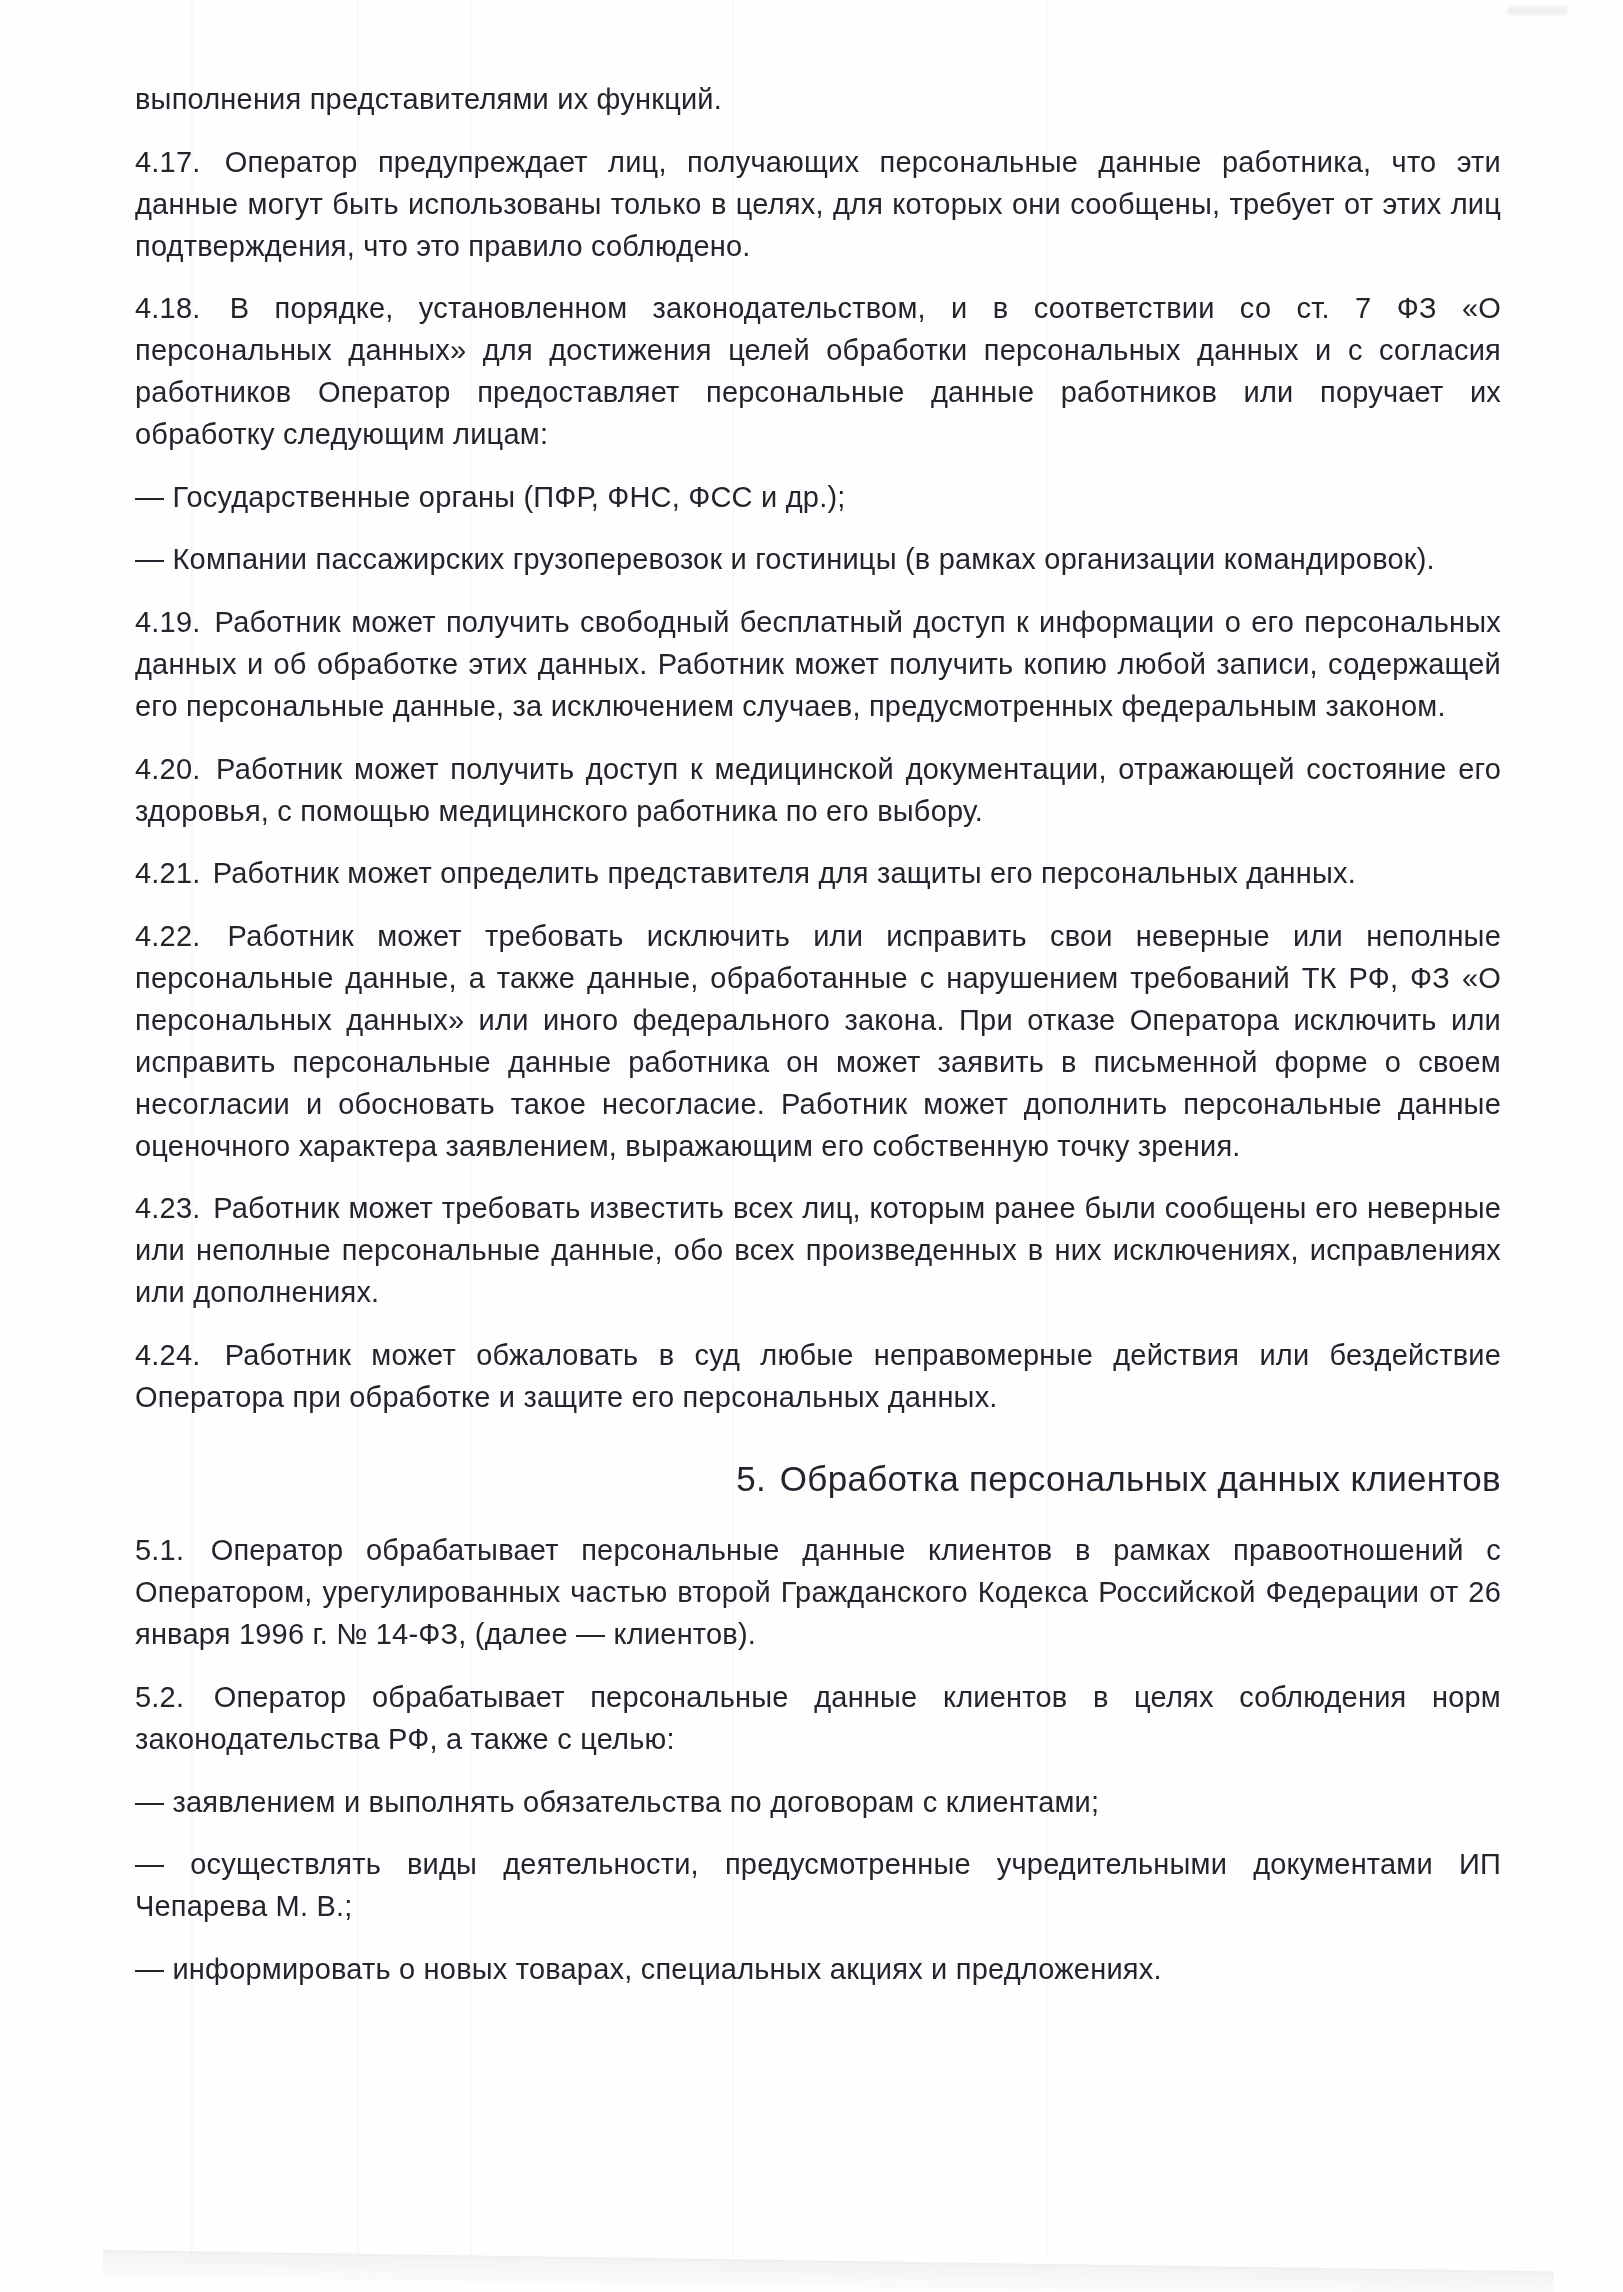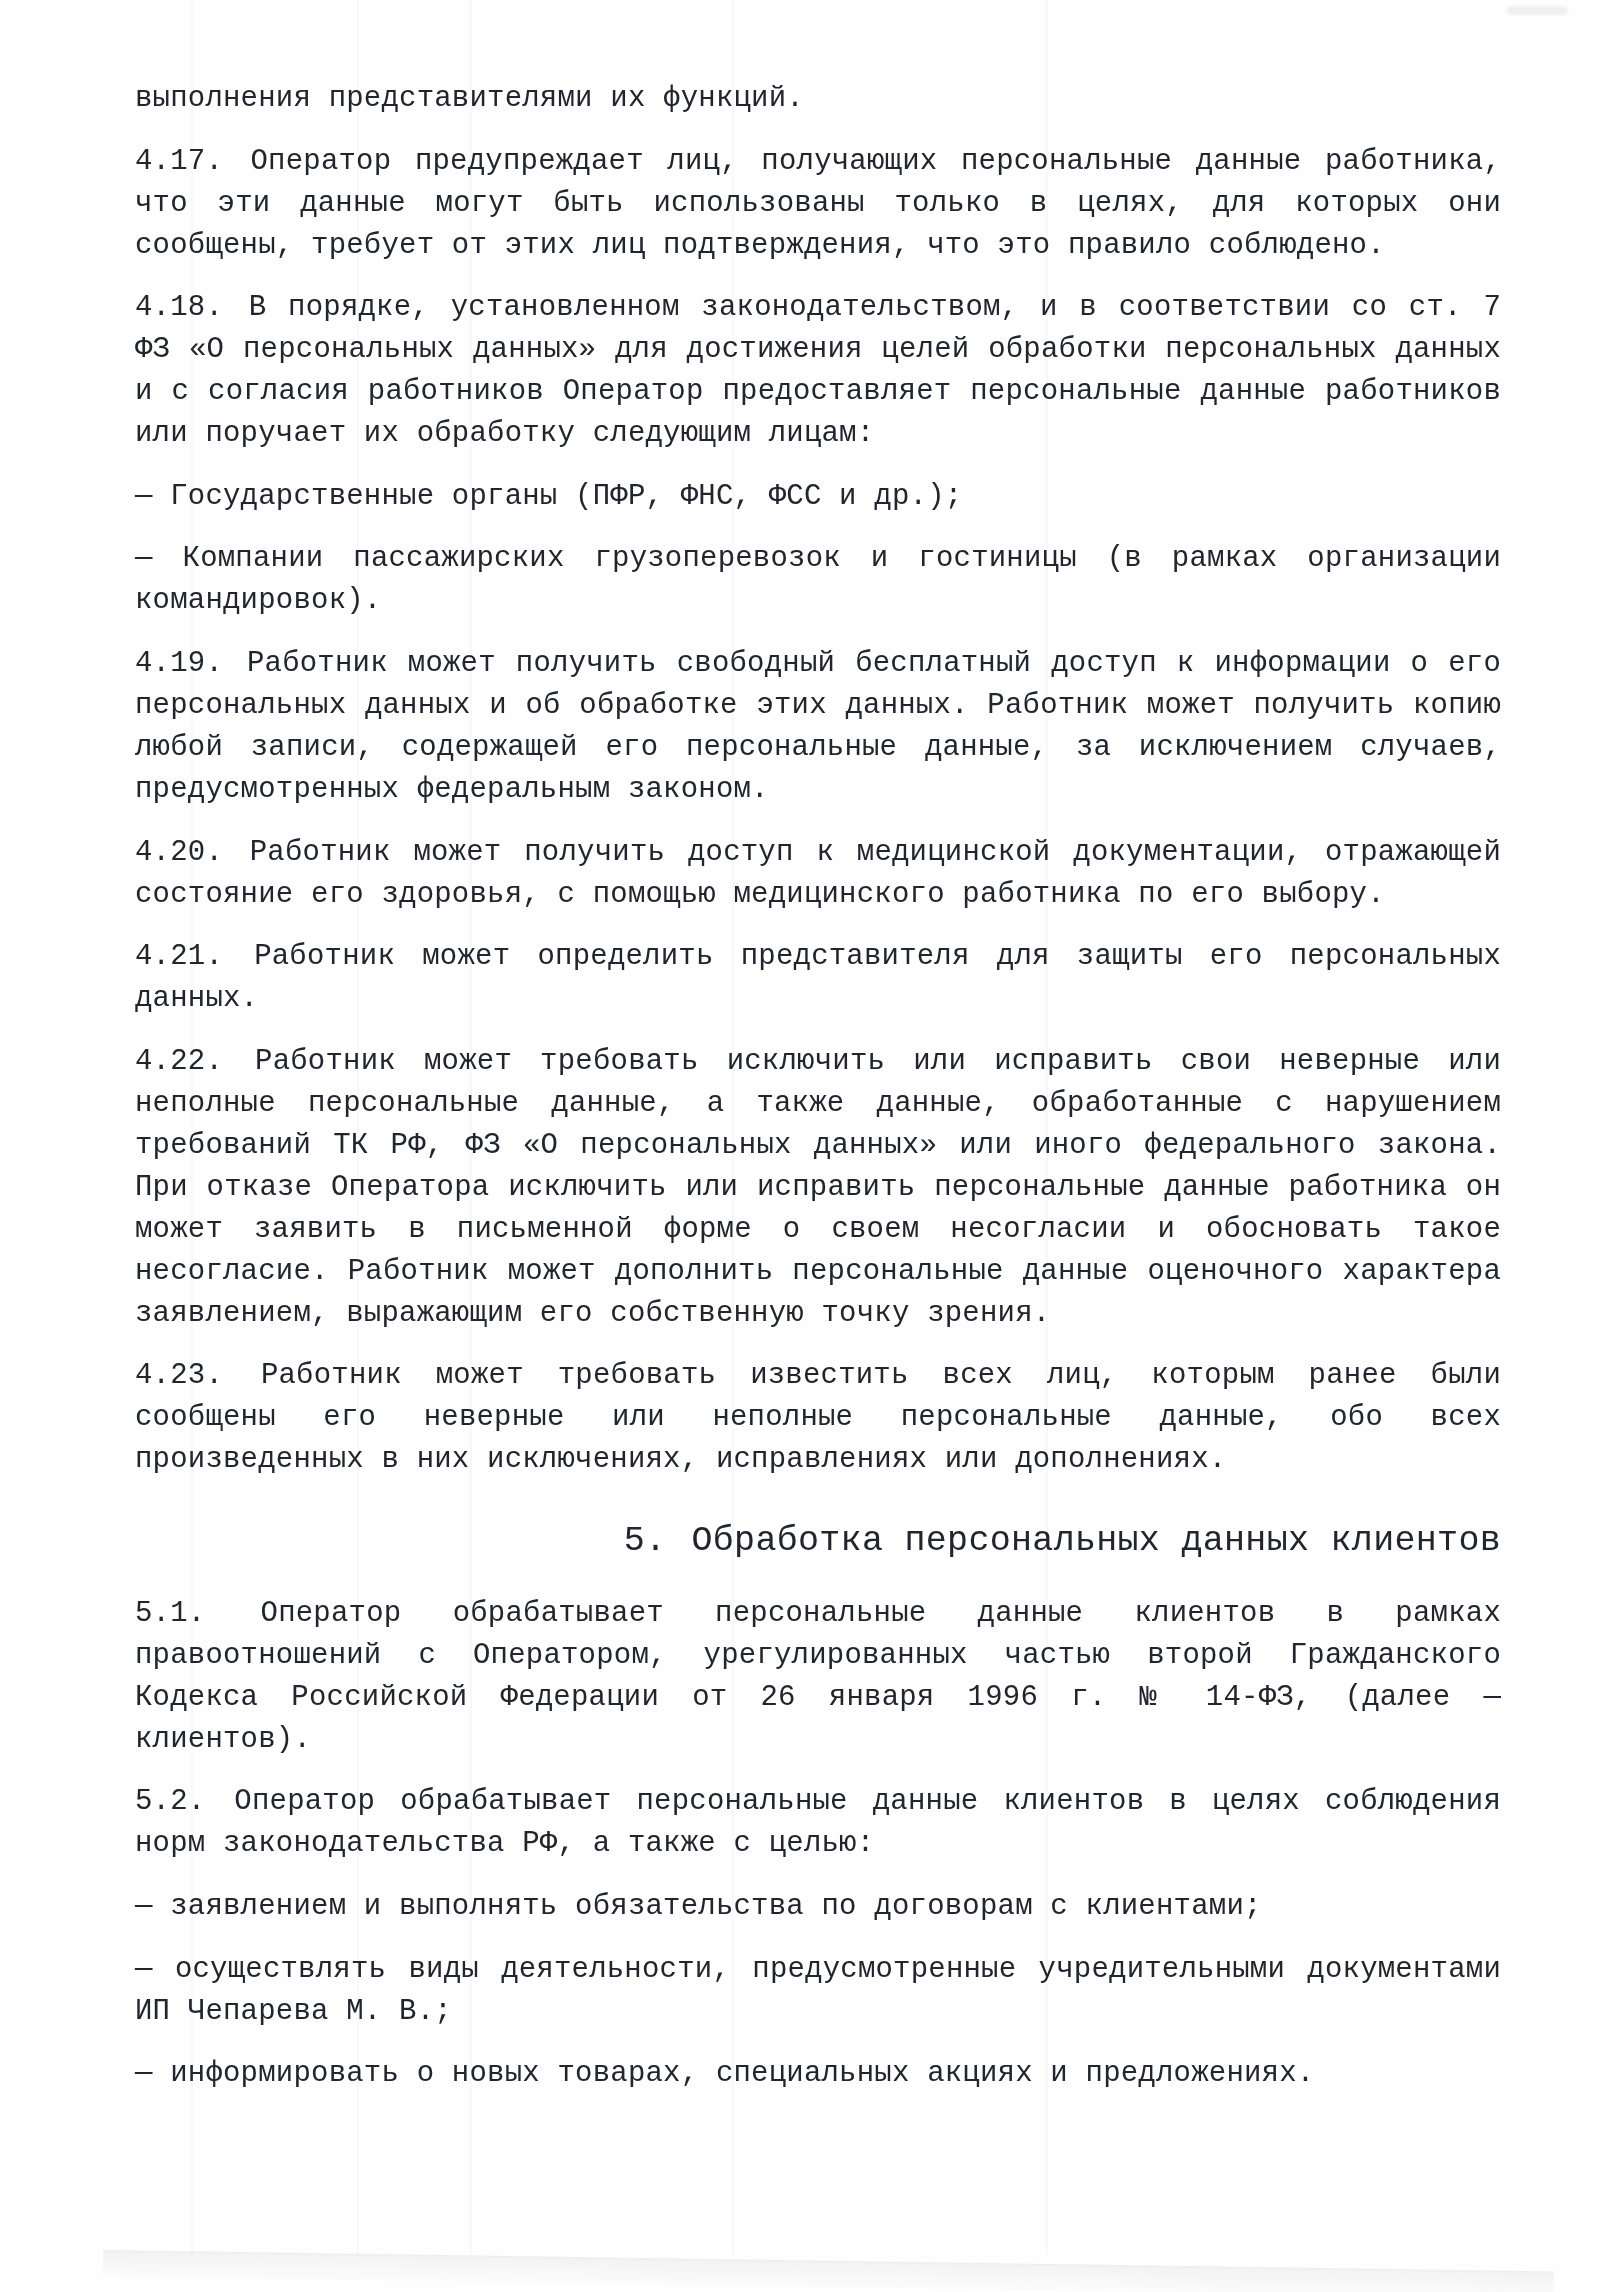--- a/index.html
+++ b/index.html
@@ -6,21 +6,21 @@
     margin: 0;
     padding: 0;
     background: #ffffff;
   }
   .page {
     position: relative;
     width: 1623px;
     height: 2293px;
     background: #fefefe;
     overflow: hidden;
-    font-family: Liberation Mono, monospace;
+    font-family: Liberation Sans, sans-serif;
     color: #23252e;
   }
   .content {
     position: absolute;
     left: 135px;
     right: 122px;
     top: 78px;
   }
   .para {
     font-size: 29px;
@@ -97,20 +97,21 @@
       <p class="para"><span>выполнения представителями их функций.</span></p>
       <p class="para"><span class="pnum">4.17.</span> <span>Оператор предупреждает лиц, получающих персональные данные работника, что эти данные могут быть использованы только в целях, для которых они сообщены, требует от этих лиц подтверждения, что это правило соблюдено.</span></p>
       <p class="para"><span class="pnum">4.18.</span> <span>В порядке, установленном законодательством, и в соответствии со ст. 7 ФЗ «О персональных данных» для достижения целей обработки персональных данных и с согласия работников Оператор предоставляет персональные данные работников или поручает их обработку следующим лицам:</span></p>
       <p class="para bullet"><span>— Государственные органы (ПФР, ФНС, ФСС и др.);</span></p>
       <p class="para bullet"><span>— Компании пассажирских грузоперевозок и гостиницы (в рамках организации командировок).</span></p>
       <p class="para"><span class="pnum">4.19.</span> <span>Работник может получить свободный бесплатный доступ к информации о его персональных данных и об обработке этих данных. Работник может получить копию любой записи, содержащей его персональные данные, за исключением случаев, предусмотренных федеральным законом.</span></p>
       <p class="para"><span class="pnum">4.20.</span> <span>Работник может получить доступ к медицинской документации, отражающей состояние его здоровья, с помощью медицинского работника по его выбору.</span></p>
       <p class="para"><span class="pnum">4.21.</span> <span>Работник может определить представителя для защиты его персональных данных.</span></p>
       <p class="para"><span class="pnum">4.22.</span> <span>Работник может требовать исключить или исправить свои неверные или неполные персональные данные, а также данные, обработанные с нарушением требований ТК РФ, ФЗ «О персональных данных» или иного федерального закона. При отказе Оператора исключить или исправить персональные данные работника он может заявить в письменной форме о своем несогласии и обосновать такое несогласие. Работник может дополнить персональные данные оценочного характера заявлением, выражающим его собственную точку зрения.</span></p>
       <p class="para"><span class="pnum">4.23.</span> <span>Работник может требовать известить всех лиц, которым ранее были сообщены его неверные или неполные персональные данные, обо всех произведенных в них исключениях, исправлениях или дополнениях.</span></p>
+      <p class="para"><span class="pnum">4.24.</span> <span>Работник может обжаловать в суд любые неправомерные действия или бездействие Оператора при обработке и защите его персональных данных.</span></p>
       <h2 class="heading"><span class="pnum">5.</span> <span>Обработка персональных данных клиентов</span></h2>
       <p class="para"><span class="pnum">5.1.</span> <span>Оператор обрабатывает персональные данные клиентов в рамках правоотношений с Оператором, урегулированных частью второй Гражданского Кодекса Российской Федерации от 26 января 1996 г. № 14-ФЗ, (далее — клиентов).</span></p>
       <p class="para"><span class="pnum">5.2.</span> <span>Оператор обрабатывает персональные данные клиентов в целях соблюдения норм законодательства РФ, а также с целью:</span></p>
       <p class="para bullet"><span>— заявлением и выполнять обязательства по договорам с клиентами;</span></p>
       <p class="para bullet"><span>— осуществлять виды деятельности, предусмотренные учредительными документами ИП Чепарева М. В.;</span></p>
       <p class="para bullet"><span>— информировать о новых товарах, специальных акциях и предложениях.</span></p>
     </div>
 
   <div class="bottom-shadow"></div>
 </div>

